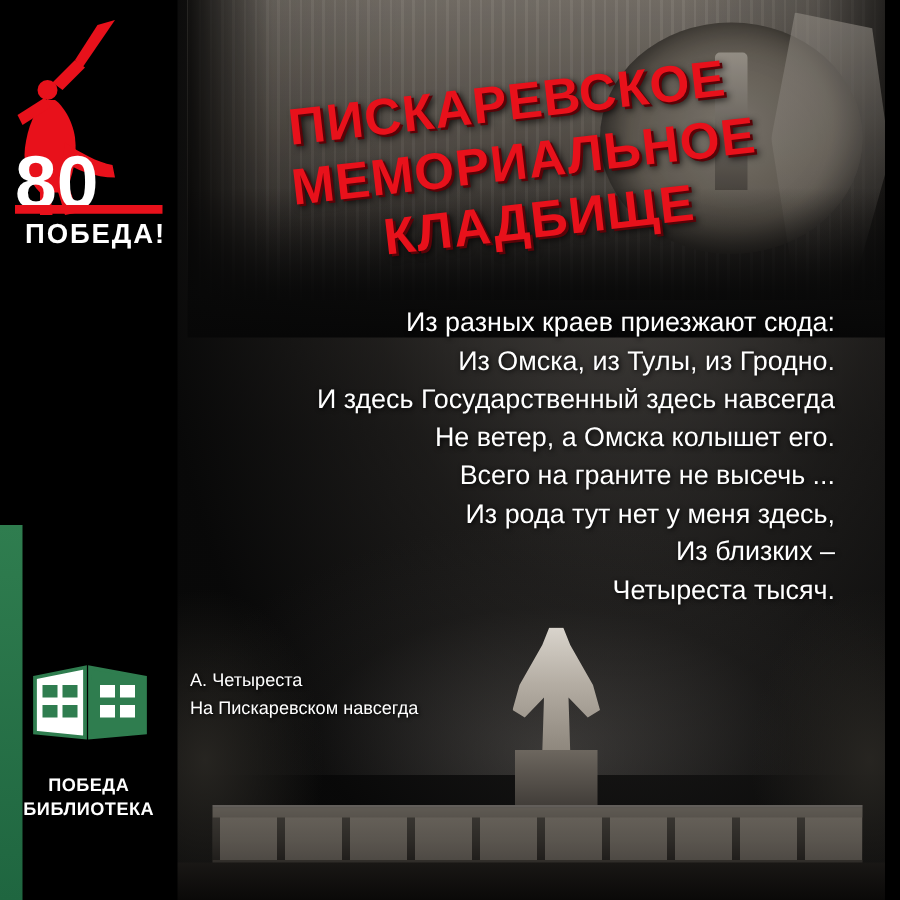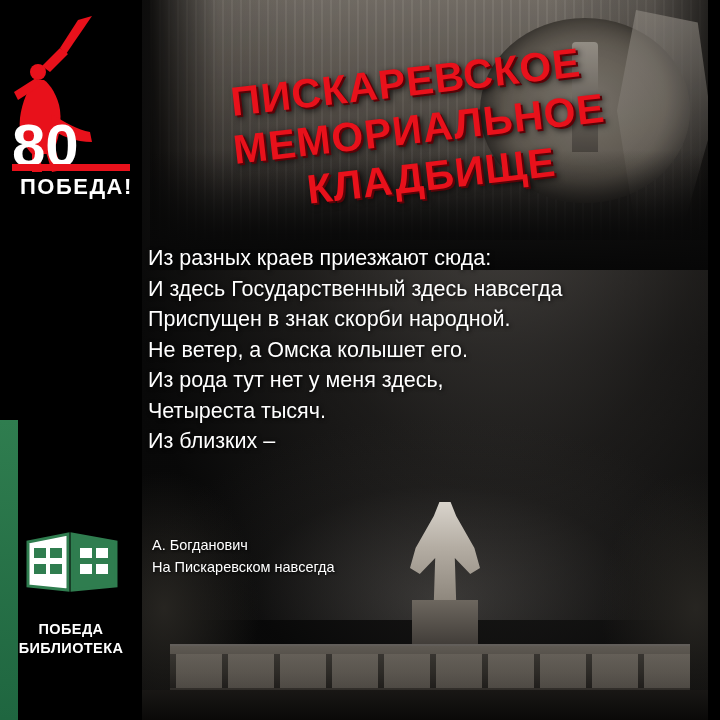--- a/index.html
+++ b/index.html
@@ -240,21 +240,21 @@
   .tl1 { margin-left: 6px; }
   .tl2 { margin-left: 22px; margin-top: 6px; }
   .tl3 { margin-left: 36px; margin-top: 6px; }
 
   
   .poem {
     position: absolute;
     right: 40px;
     top: 243px;
     width: 520px;
-    text-align: left;
+    text-align: right;
     z-index: 8;
   }
   .poem-line {
     color: #ffffff;
     font-size: 21.5px;
     line-height: 1.42;
     text-shadow: 1px 1px 4px rgba(0,0,0,.95);
     white-space: nowrap;
   }
 
@@ -343,26 +343,27 @@
   </div>
 
   <div class="title">
     <div class="title-line tl1">ПИСКАРЕВСКОЕ</div>
     <div class="title-line tl2">МЕМОРИАЛЬНОЕ</div>
     <div class="title-line tl3">КЛАДБИЩЕ</div>
   </div>
 
   <div class="poem">
     <div class="poem-line">Из разных краев приезжают сюда:</div>
+    <div class="poem-line">Из Омска, из Тулы, из Гродно.</div>
     <div class="poem-line">И здесь Государственный здесь навсегда</div>
-    <div class="poem-line">Приспущен в знак скорби народной.</div>
     <div class="poem-line">Не ветер, а Омска колышет его.</div>
+    <div class="poem-line">Всего на граните не высечь ...</div>
     <div class="poem-line">Из рода тут нет у меня здесь,</div>
+    <div class="poem-line">Из близких –</div>
     <div class="poem-line">Четыреста тысяч.</div>
-    <div class="poem-line">Из близких –</div>
   </div>
 
   <div class="author">
-    <div>А. Богданович</div>
+    <div>А. Четыреста</div>
     <div>На Пискаревском навсегда</div>
   </div>
 
 </div>
 
 </body></html>

